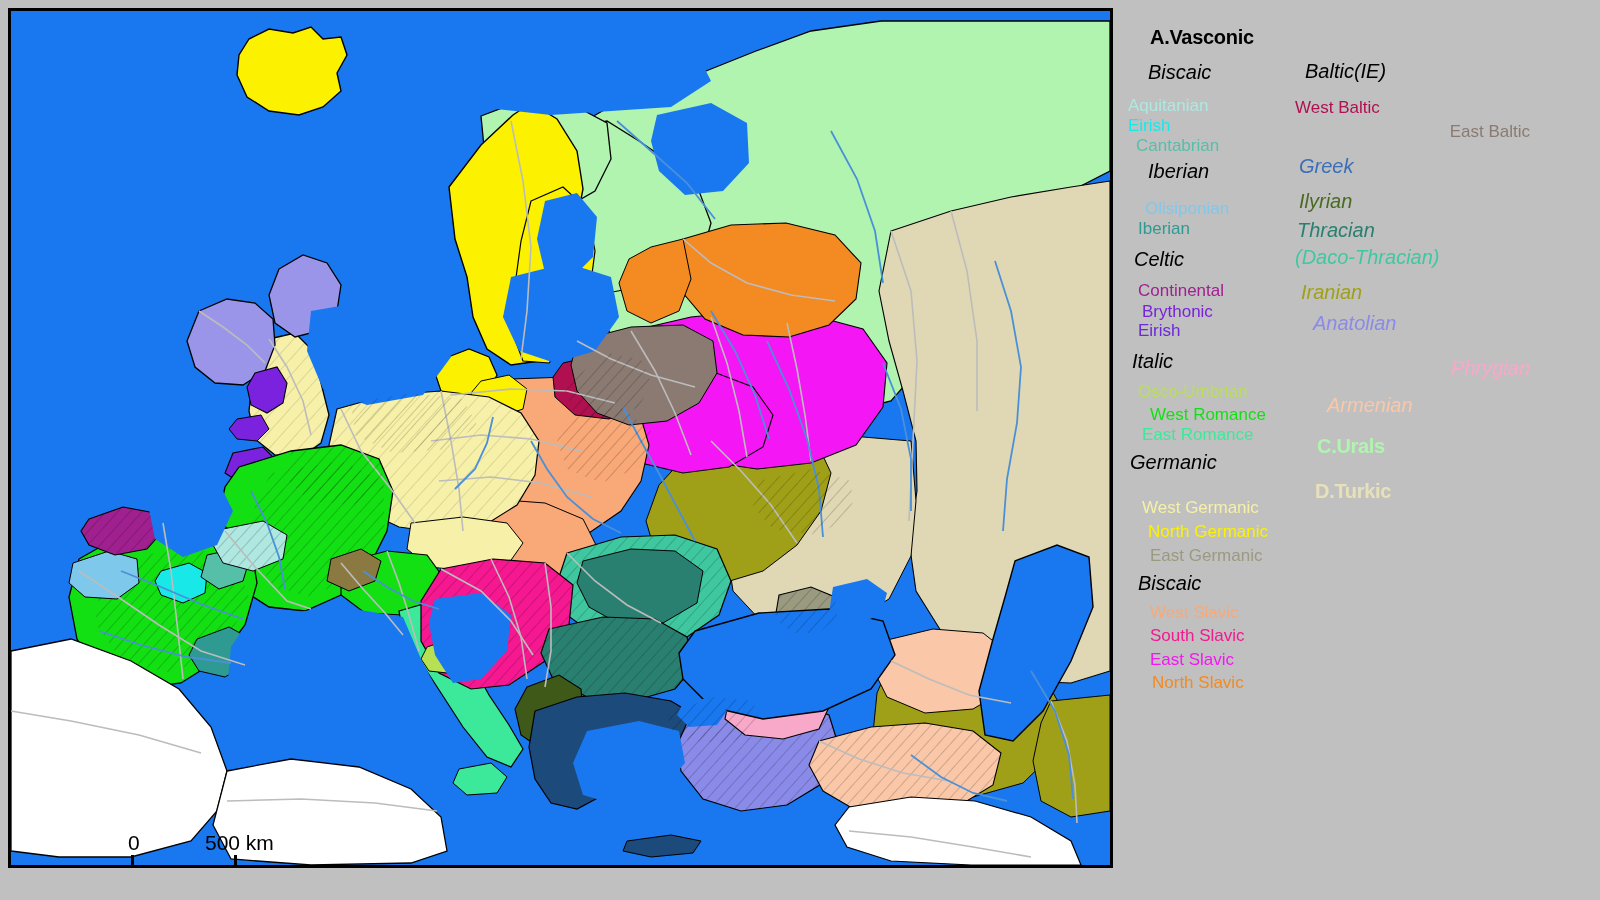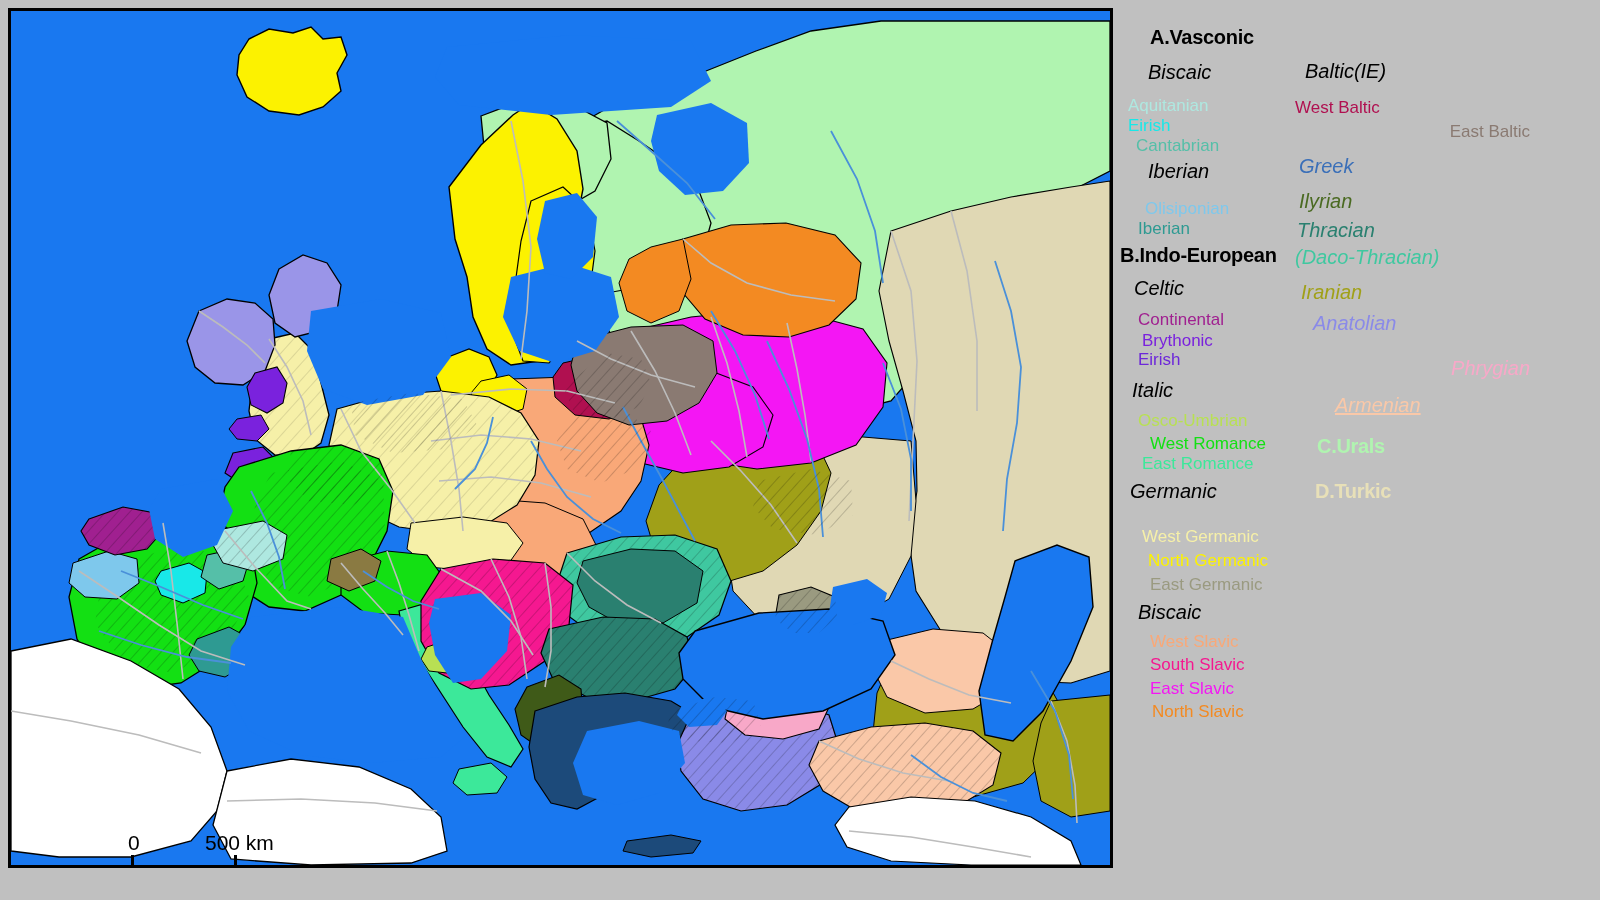--- a/index.html
+++ b/index.html
@@ -296,21 +296,20 @@
 
     <div class="lg-item" style="margin:12px 0 0 8px;color:#aee8e0;">Aquitanian</div>
     <div class="lg-item" style="margin:1px 0 0 8px;color:#18e8e8;">Eirish</div>
     <div class="lg-item" style="margin:1px 0 0 16px;color:#55bfa8;">Cantabrian</div>
 
     <div class="lg-group" style="margin:5px 0 0 28px;">Iberian</div>
 
     <div class="lg-item" style="margin:16px 0 0 25px;color:#7ec8ec;">Olisiponian</div>
     <div class="lg-item" style="margin:1px 0 0 18px;color:#2e9a92;">Iberian</div>
 
-    <div class="lg-head" style="margin:6px 0 0 0;">B.Indo-European</div>
 
     <div class="lg-group" style="margin:10px 0 0 14px;">Celtic</div>
     <div class="lg-item" style="margin:10px 0 0 18px;color:#a02090;">Continental</div>
     <div class="lg-item" style="margin:2px 0 0 22px;color:#7a22dd;">Brythonic</div>
     <div class="lg-item" style="margin:0 0 0 18px;color:#6d28d9;">Eirish</div>
 
     <div class="lg-group" style="margin:10px 0 0 12px;">Italic</div>
     <div class="lg-item" style="margin:9px 0 0 18px;color:#b8e053;">Osco-Umbrian</div>
     <div class="lg-item" style="margin:4px 0 0 30px;color:#13e013;">West Romance</div>
     <div class="lg-item" style="margin:1px 0 0 22px;color:#3ce89a;">East Romance</div>
@@ -336,21 +335,21 @@
 
     <div class="lg-group" style="margin:14px 0 0 4px;color:#3a6fb8;">Greek</div>
     <div class="lg-group" style="margin:12px 0 0 4px;color:#4a6a22;">Ilyrian</div>
     <div class="lg-group" style="margin:6px 0 0 2px;color:#2a8070;">Thracian</div>
     <div class="lg-group" style="margin:4px 0 0 0;color:#3fc8a0;">(Daco-Thracian)</div>
 
     <div class="lg-group" style="margin:12px 0 0 6px;color:#a0a018;">Iranian</div>
     <div class="lg-group" style="margin:8px 0 0 18px;color:#8a8ae8;">Anatolian</div>
 
     <div class="lg-group" style="margin:22px 0 0 18px;color:#f8a8c8;text-align:right;">Phrygian</div>
-    <div class="lg-group" style="margin:14px 0 0 40px;color:#fac8a8;text-decoration:underline;">Armenian</div>
+    <div class="lg-group" style="margin:14px 0 0 32px;color:#fac8a8;">Armenian</div>
 
     <div class="lg-head" style="margin:18px 0 0 22px;color:#b0f4b0;">C.Urals</div>
 
     <div class="lg-head" style="margin:22px 0 0 20px;color:#e8e0b8;">D.Turkic</div>
   </div>
 </div>
 
 </div>
 
 </body></html>

